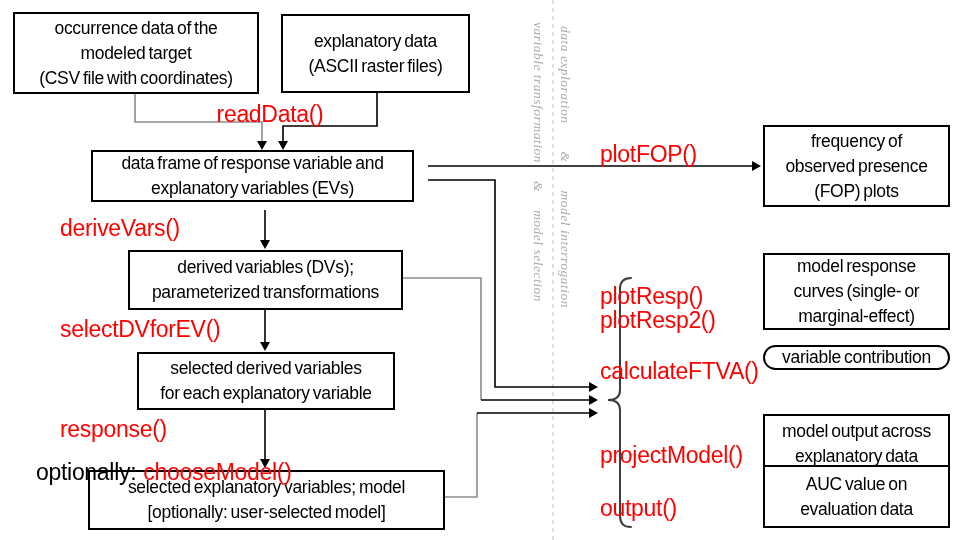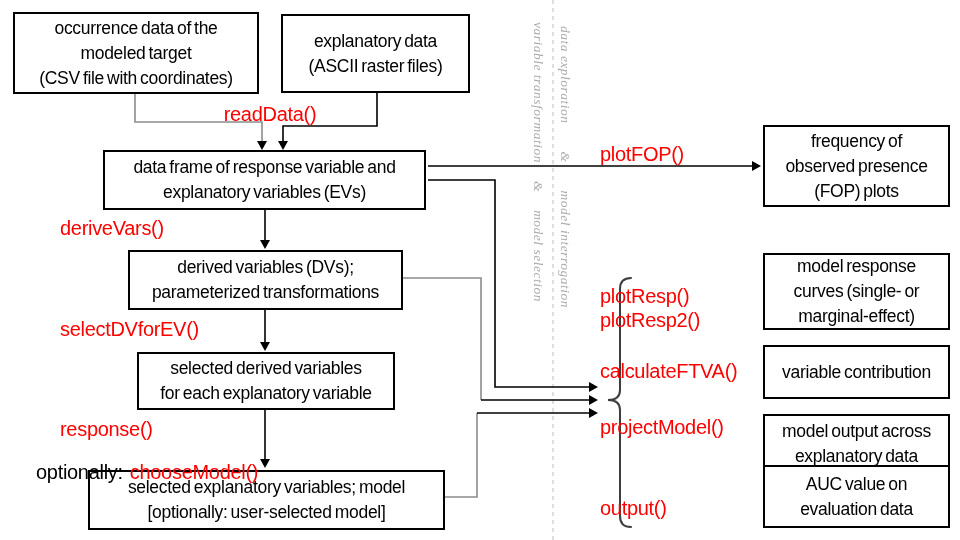--- a/index.html
+++ b/index.html
@@ -23,21 +23,21 @@
     line-height:25px;
     color:#000;
     white-space:pre-line;
     word-spacing:-1.5px;
     letter-spacing:-0.3px;
     z-index:3;
   }
   .fn{
     position:absolute;
     color:#FF0000;
-    font-size:20px;
+    font-size:23px;
     line-height:22px;
     word-spacing:-1px;
     letter-spacing:-0.3px;
     z-index:4;
     white-space:nowrap;
   }
   .fn.right{}
   .fn.center{text-align:center;}
   .fn .prefix{color:#000;margin-right:7px;}
   .lane{
@@ -53,39 +53,39 @@
     font-size:13.5px;
     color:#ABABAB;
     letter-spacing:0.5px;
     z-index:1;
     white-space:nowrap;
   }
   svg.wires{position:absolute;left:0;top:0;z-index:2;}
   
   #box-occurrence {left:13px;  top:12px;  width:246px; height:82px;}
   #box-explanatory{left:281px; top:14px;  width:189px; height:79px;}
-  #box-dataframe  {left:103px; top:150px; width:323px; height:60px;}
+  #box-dataframe  {left:91px; top:150px; width:323px; height:52px;}
   #box-derived    {left:128px; top:250px; width:275px; height:60px;}
   #box-selected-dv{left:137px; top:352px; width:258px; height:58px;}
   #box-model      {left:88px;  top:470px; width:357px; height:60px;}
   #box-fop        {left:763px; top:125px; width:187px; height:82px;}
   #box-response   {left:763px; top:253px; width:187px; height:77px;}
-  #box-contribution{left:763px;top:345px; width:187px; height:54px;}
+  #box-contribution{left:763px;top:345px; width:187px; height:25px;border-radius:21px;}
   #box-model-output{left:763px;top:414px; width:187px; height:60px;}
   #box-auc        {left:763px; top:465px; width:187px; height:63px;text-align:center;}
   
   #fn-read-data   {left:210px; top:103px; width:120px;}
   #fn-derive-vars {left:60px;  top:217px; width:192px;}
   #fn-select-dv   {left:60px;  top:318px; width:197px;}
   #fn-select-ev   {left:60px;  top:418px; width:197px;}
   #fn-choose-model{left:36px;  top:441px; width:227px;margin-top:20px;}
   #fn-plot-fop    {left:600px; top:143px; width:158px;}
   #fn-plot-resp   {left:600px; top:284px; width:158px;line-height:24px;}
   #fn-calc-ftva   {left:600px; top:360px; width:158px;}
-  #fn-project-model{left:600px;top:416px; width:158px;}
+  #fn-project-model{left:600px;top:444px; width:158px;}
   #fn-test-auc    {left:600px; top:497px; width:158px;}
   
   #lane-left {left:547px; top:22px; width:280px;}
   #lane-right{left:574px; top:26px; width:282px;}
 </style>
 </head>
 <body>
 
 <div id="canvas">
 

